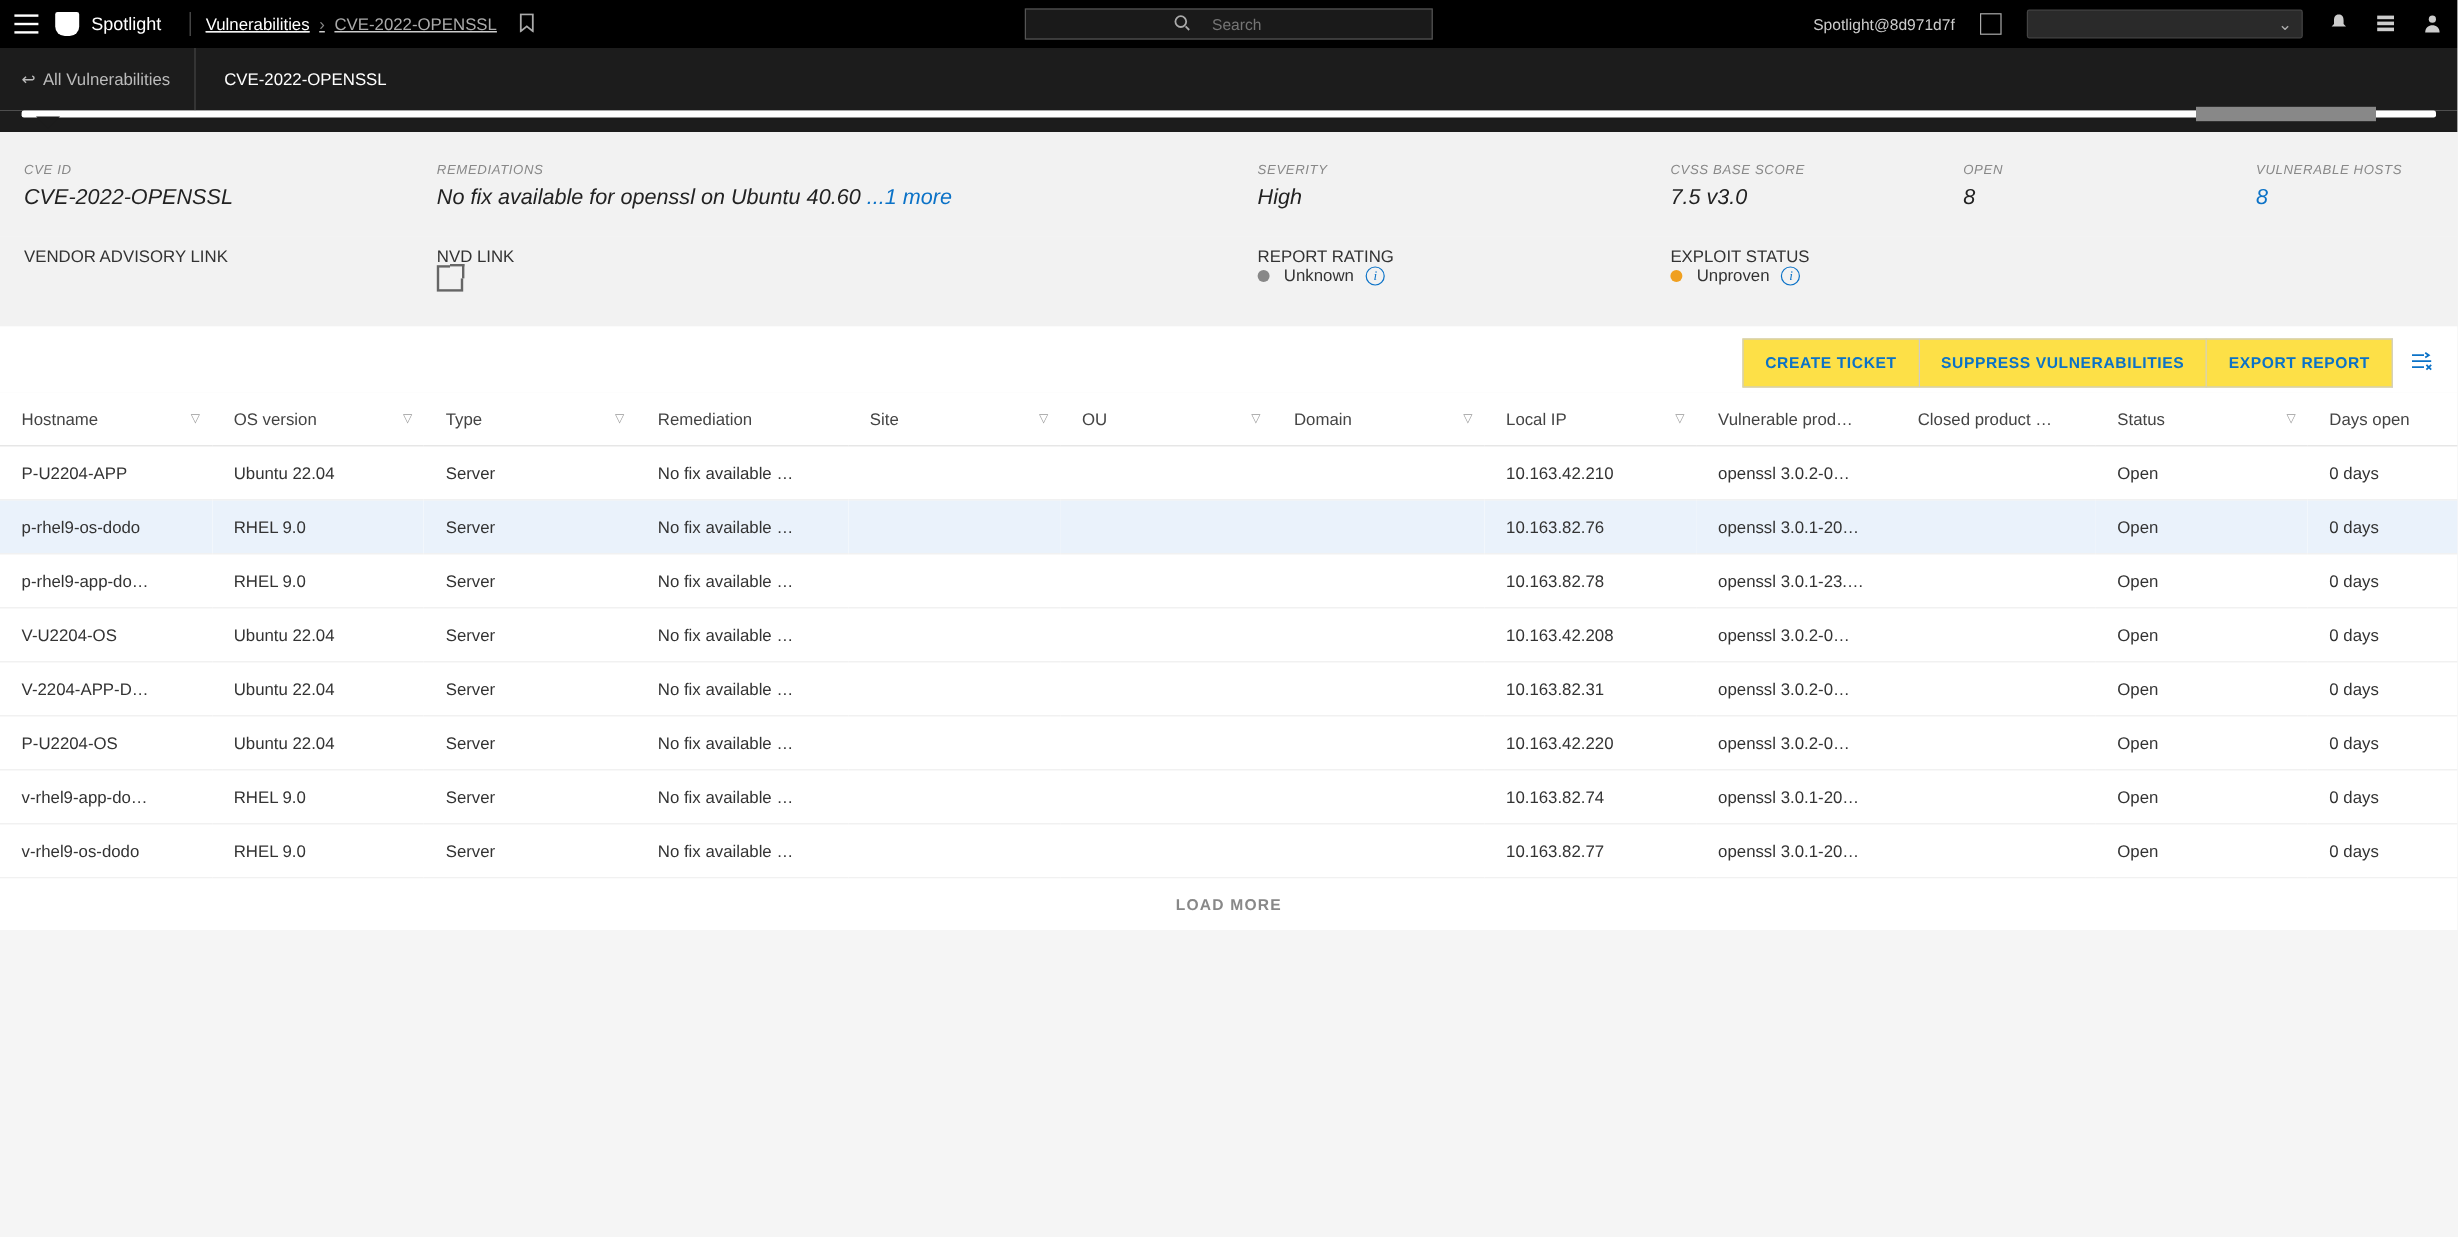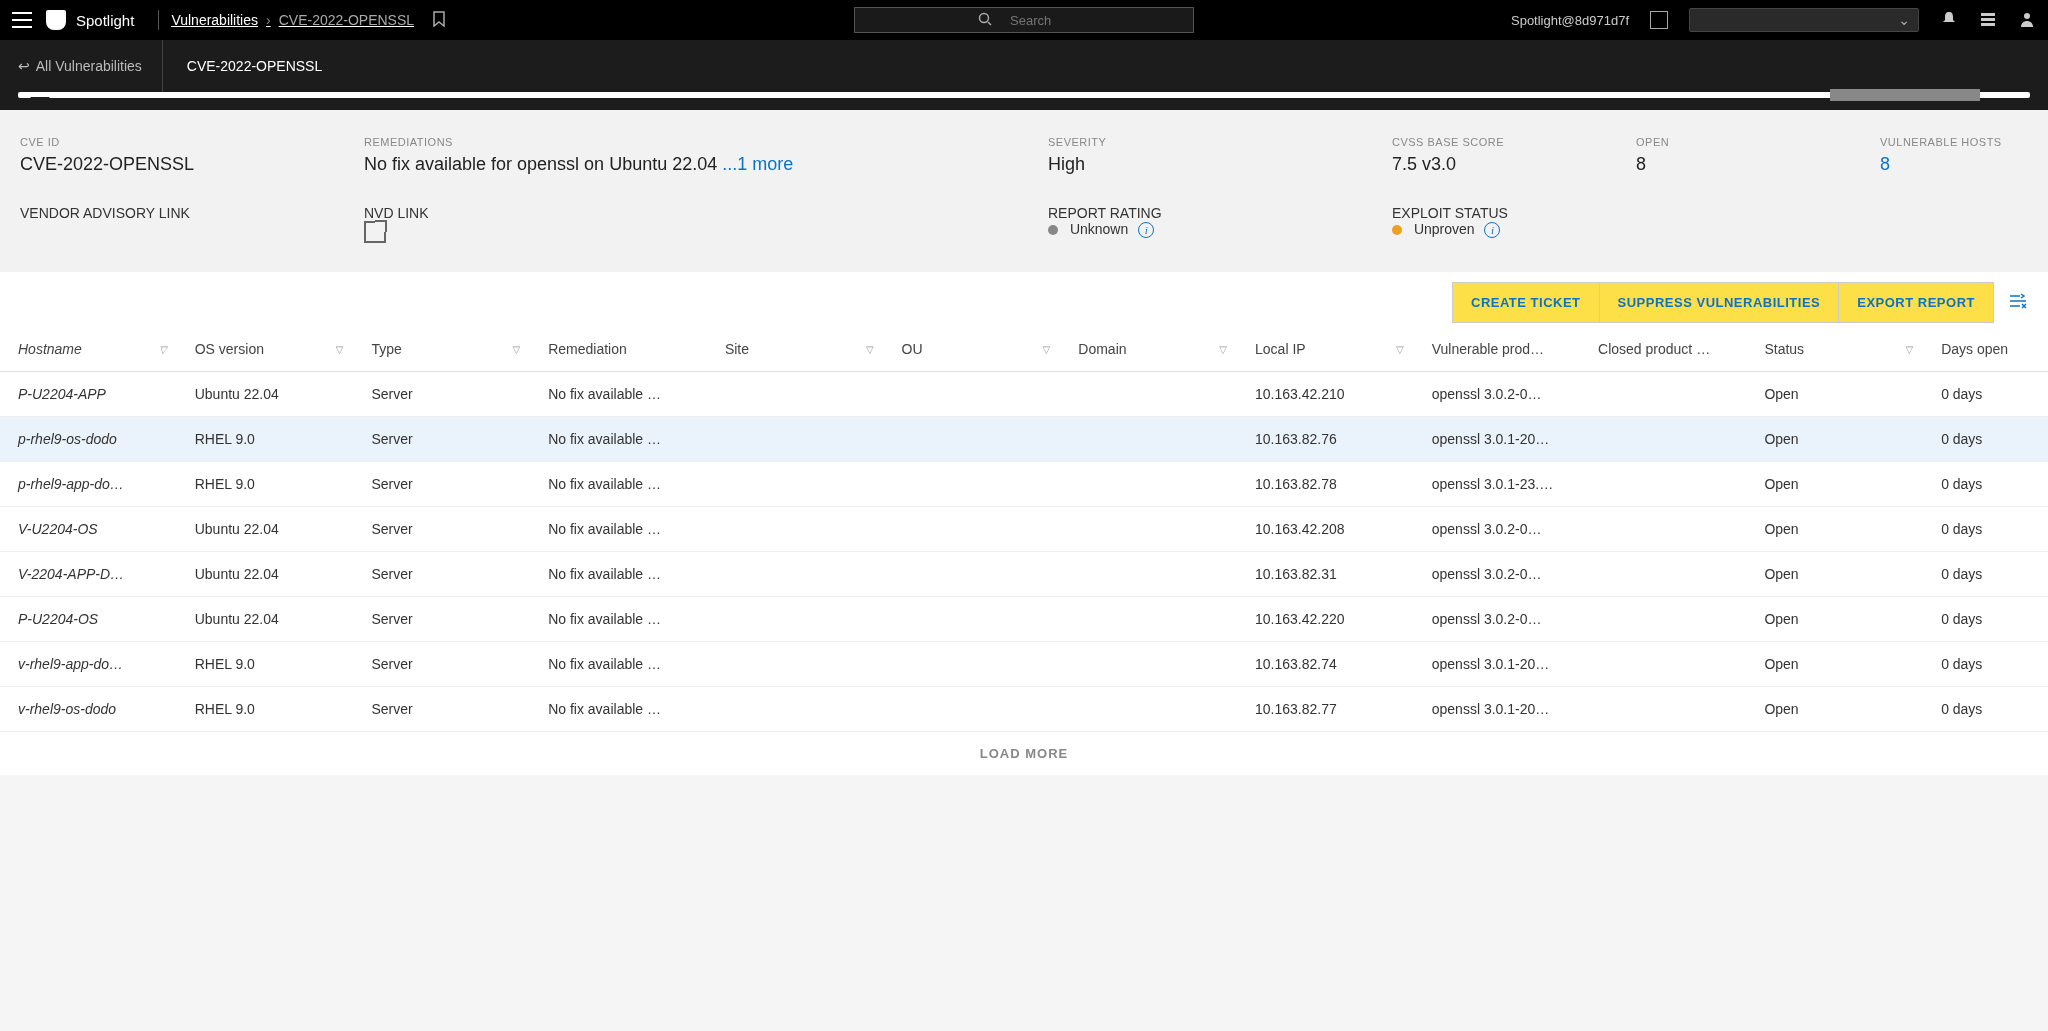--- a/index.html
+++ b/index.html
@@ -34,21 +34,21 @@
 .back-link { display: flex; align-items: center; gap: 6px; padding-right: 20px; border-right: 1px solid #444; height: 52px; line-height: 52px; color: #bbb; cursor: pointer; }
 .sub-tab { padding: 0 24px; height: 52px; line-height: 52px; color: #fff; font-weight: 500; }
 
 
 .slider-row { background: #1c1c1c; height: 18px; position: relative; padding: 0 18px 6px; }
 .slider-track { height: 6px; background: #fff; border-radius: 2px; position: relative; }
 .slider-mark { position: absolute; right: 50px; top: -3px; height: 12px; width: 150px; background: #888; }
 .pointer { position: absolute; left: 30px; top: 5px; width: 0; height: 0; border-left: 10px solid transparent; border-right: 10px solid transparent; border-top: 10px solid #1c1c1c; }
 
 
-.details { background: #f2f2f2; padding: 26px 20px 22px; display: grid; grid-template-columns: 340px 680px 340px 240px 240px 200px; gap: 4px; }
+.details { background: #f2f2f2; padding: 26px 20px 22px; display: grid; grid-template-columns: 340px 680px 340px 240px 240px 200px; gap: 4px; font-style: italic; }
 .details .label { font-size: 11px; letter-spacing: 0.5px; color: #888; text-transform: uppercase; margin-bottom: 6px; }
 .details .value { font-size: 18px; color: #222; font-weight: 400; }
 .details .more-link { color: #0b72c7; cursor: pointer; }
 .details .link-val { color: #0b72c7; cursor: pointer; }
 
 .details2 { background: #f2f2f2; padding: 8px 20px 26px; display: grid; grid-template-columns: 340px 680px 340px 1fr; gap: 4px; }
 .ext-link-icon { width: 22px; height: 22px; border: 2px solid #666; position: relative; display: inline-block; cursor: pointer; }
 .ext-link-icon::after { content: ""; position: absolute; right: -3px; top: -3px; width: 10px; height: 10px; border-top: 2px solid #666; border-right: 2px solid #666; background: #f2f2f2; }
 .status-dot { width: 10px; height: 10px; border-radius: 50%; display: inline-block; margin-right: 8px; vertical-align: middle; }
 .dot-gray { background: #888; }
@@ -64,21 +64,21 @@
 
 .tbl { width: 100%; border-collapse: collapse; background: #fff; }
 .tbl th { text-align: left; font-weight: 500; font-size: 14px; color: #444; padding: 14px 10px 14px 18px; border-bottom: 1px solid #e0e0e0; position: relative; white-space: nowrap; overflow: hidden; text-overflow: ellipsis; }
 .tbl th .filter-toggle { position: absolute; right: 10px; top: 50%; transform: translateY(-50%); color: #999; font-size: 10px; }
 .tbl td { padding: 14px 10px 14px 18px; border-bottom: 1px solid #eee; color: #333; font-size: 14px; white-space: nowrap; overflow: hidden; text-overflow: ellipsis; }
 .tbl tr.hl { background: #eaf2fb; }
 
 .load-more { text-align: center; padding: 14px; color: #888; font-size: 13px; font-weight: 600; letter-spacing: 1px; cursor: pointer; background: #fff; }
 
 
-.c-host { width: 170px; font-style: italic; }
+.c-host { width: 170px; }
 .c-os { width: 170px; }
 .c-type { width: 170px; }
 .c-rem { width: 170px; }
 .c-site { width: 170px; }
 .c-ou { width: 170px; }
 .c-dom { width: 170px; }
 .c-ip { width: 170px; }
 .c-vp { width: 160px; }
 .c-cp { width: 160px; }
 .c-st { width: 170px; }
@@ -162,21 +162,21 @@
 </div>
 
 <div class="details">
   <div>
     <div class="label">CVE ID</div>
     <div class="value">CVE-2022-OPENSSL</div>
   </div>
   <div>
     <div class="label">REMEDIATIONS</div>
     <div class="value">
-      <span>No fix available for openssl on Ubuntu 22.04</span>
+      <span>No fix available for openssl on Ubuntu 40.60</span>
       <span class="more-link">...1 more</span>
     </div>
   </div>
   <div>
     <div class="label">SEVERITY</div>
     <div class="value">High</div>
   </div>
   <div>
     <div class="label">CVSS BASE SCORE</div>
     <div class="value">7.5 v3.0</div>

